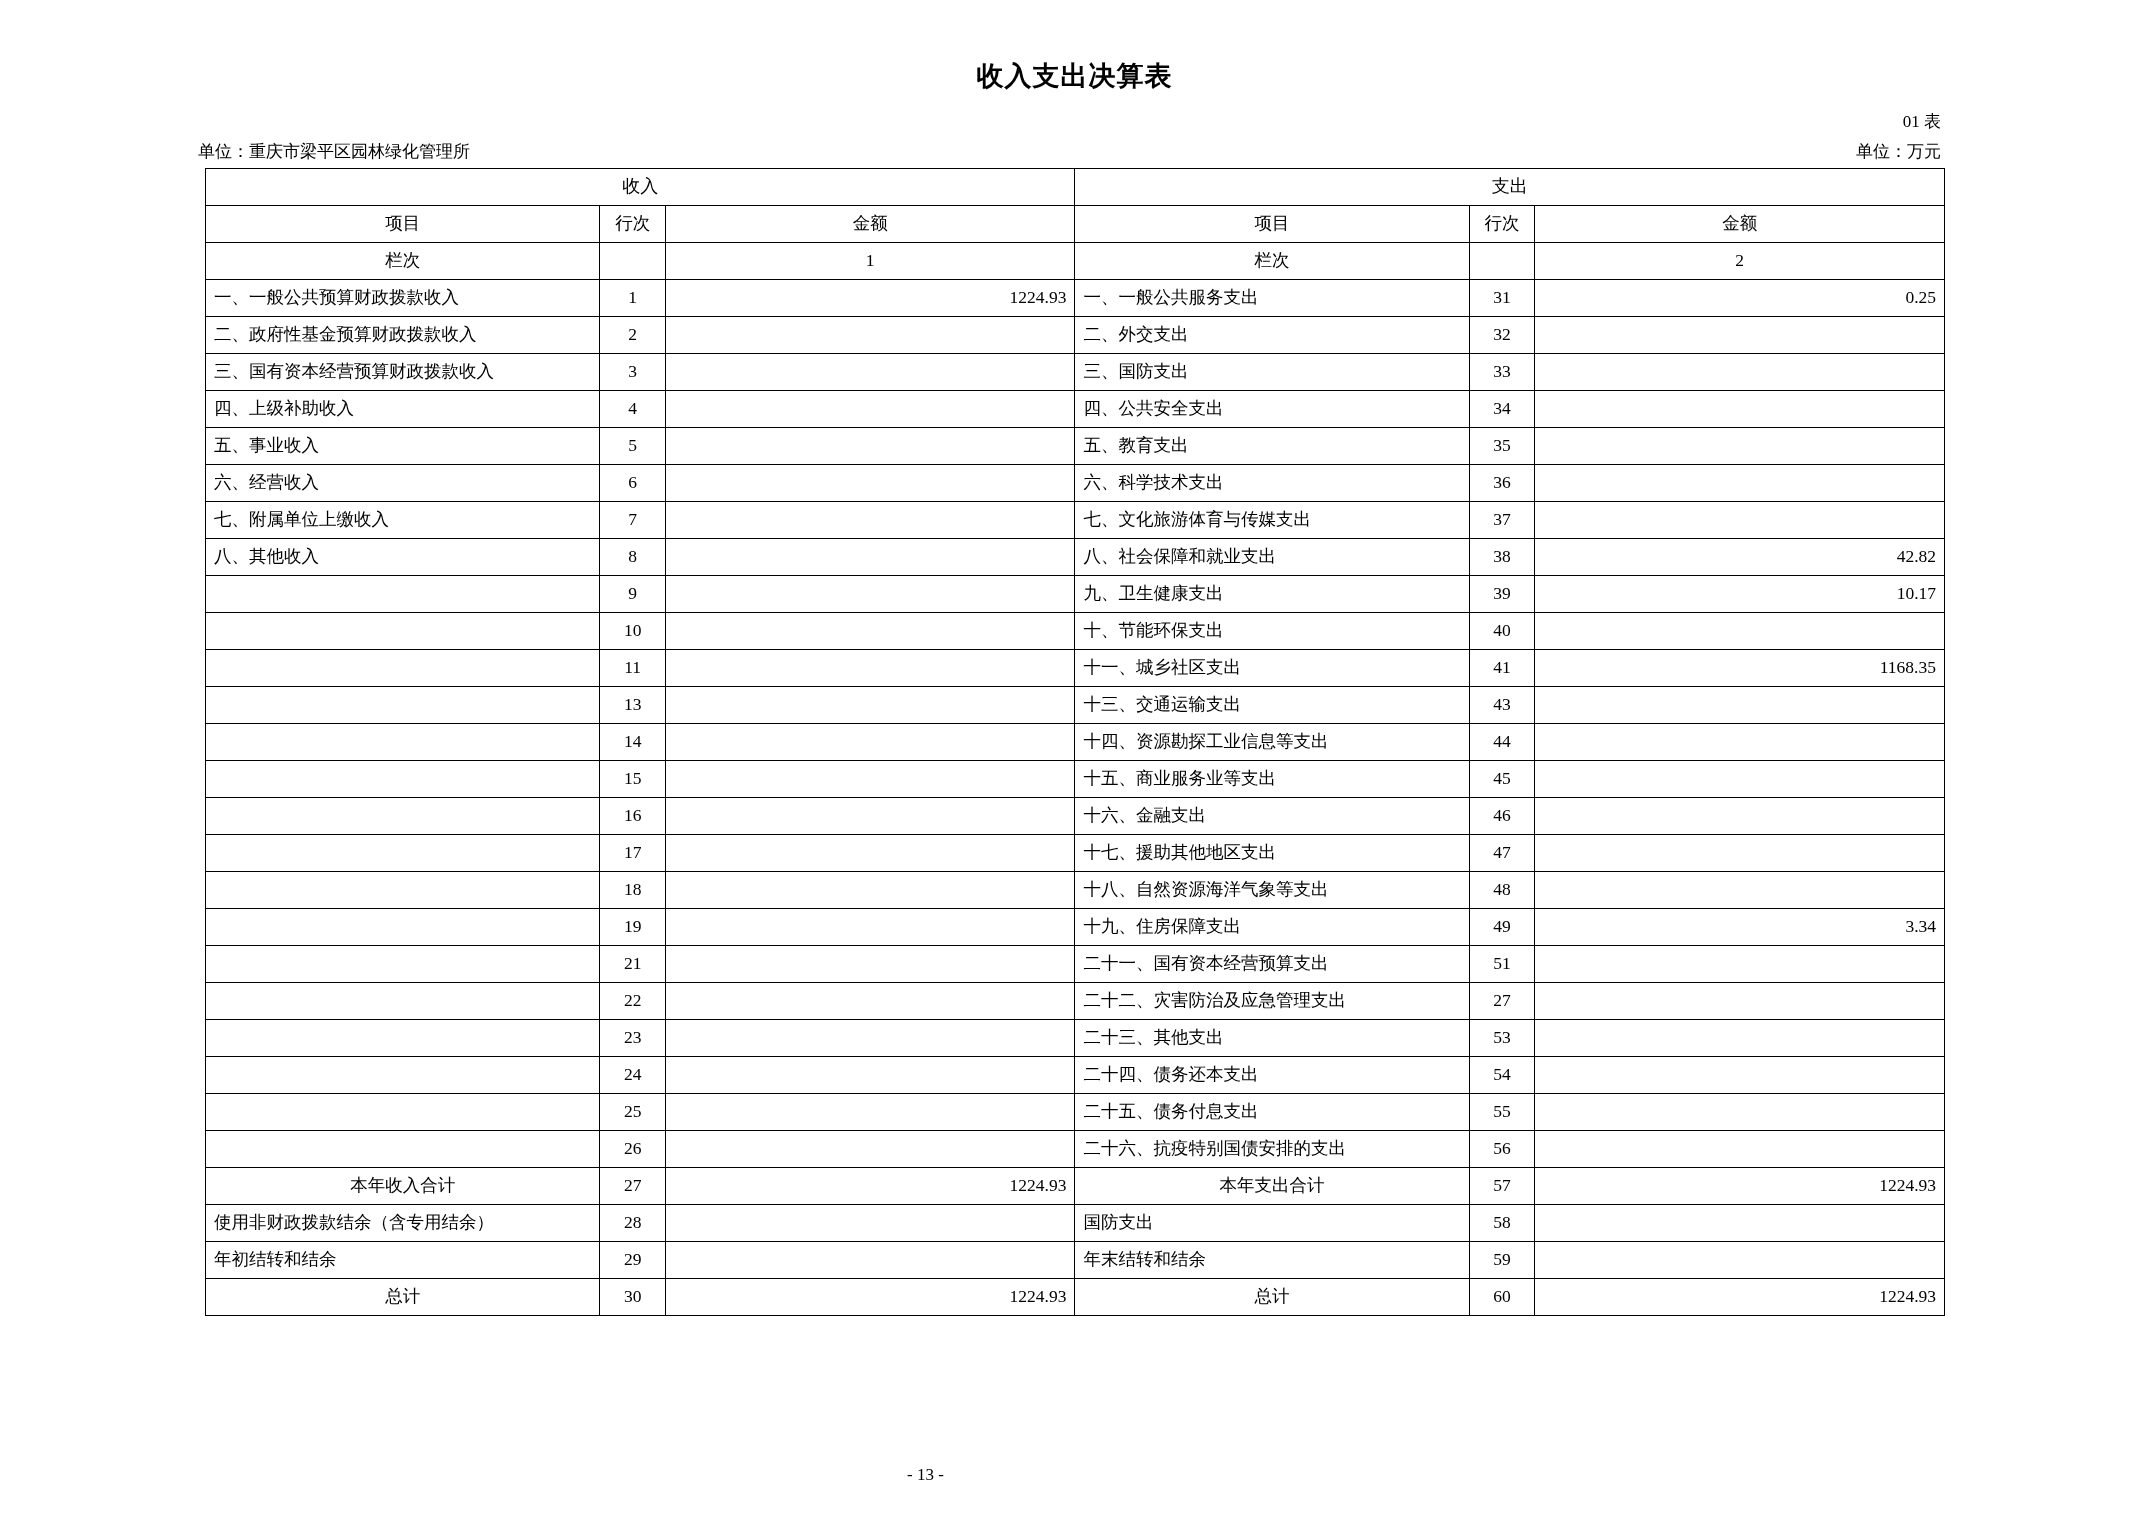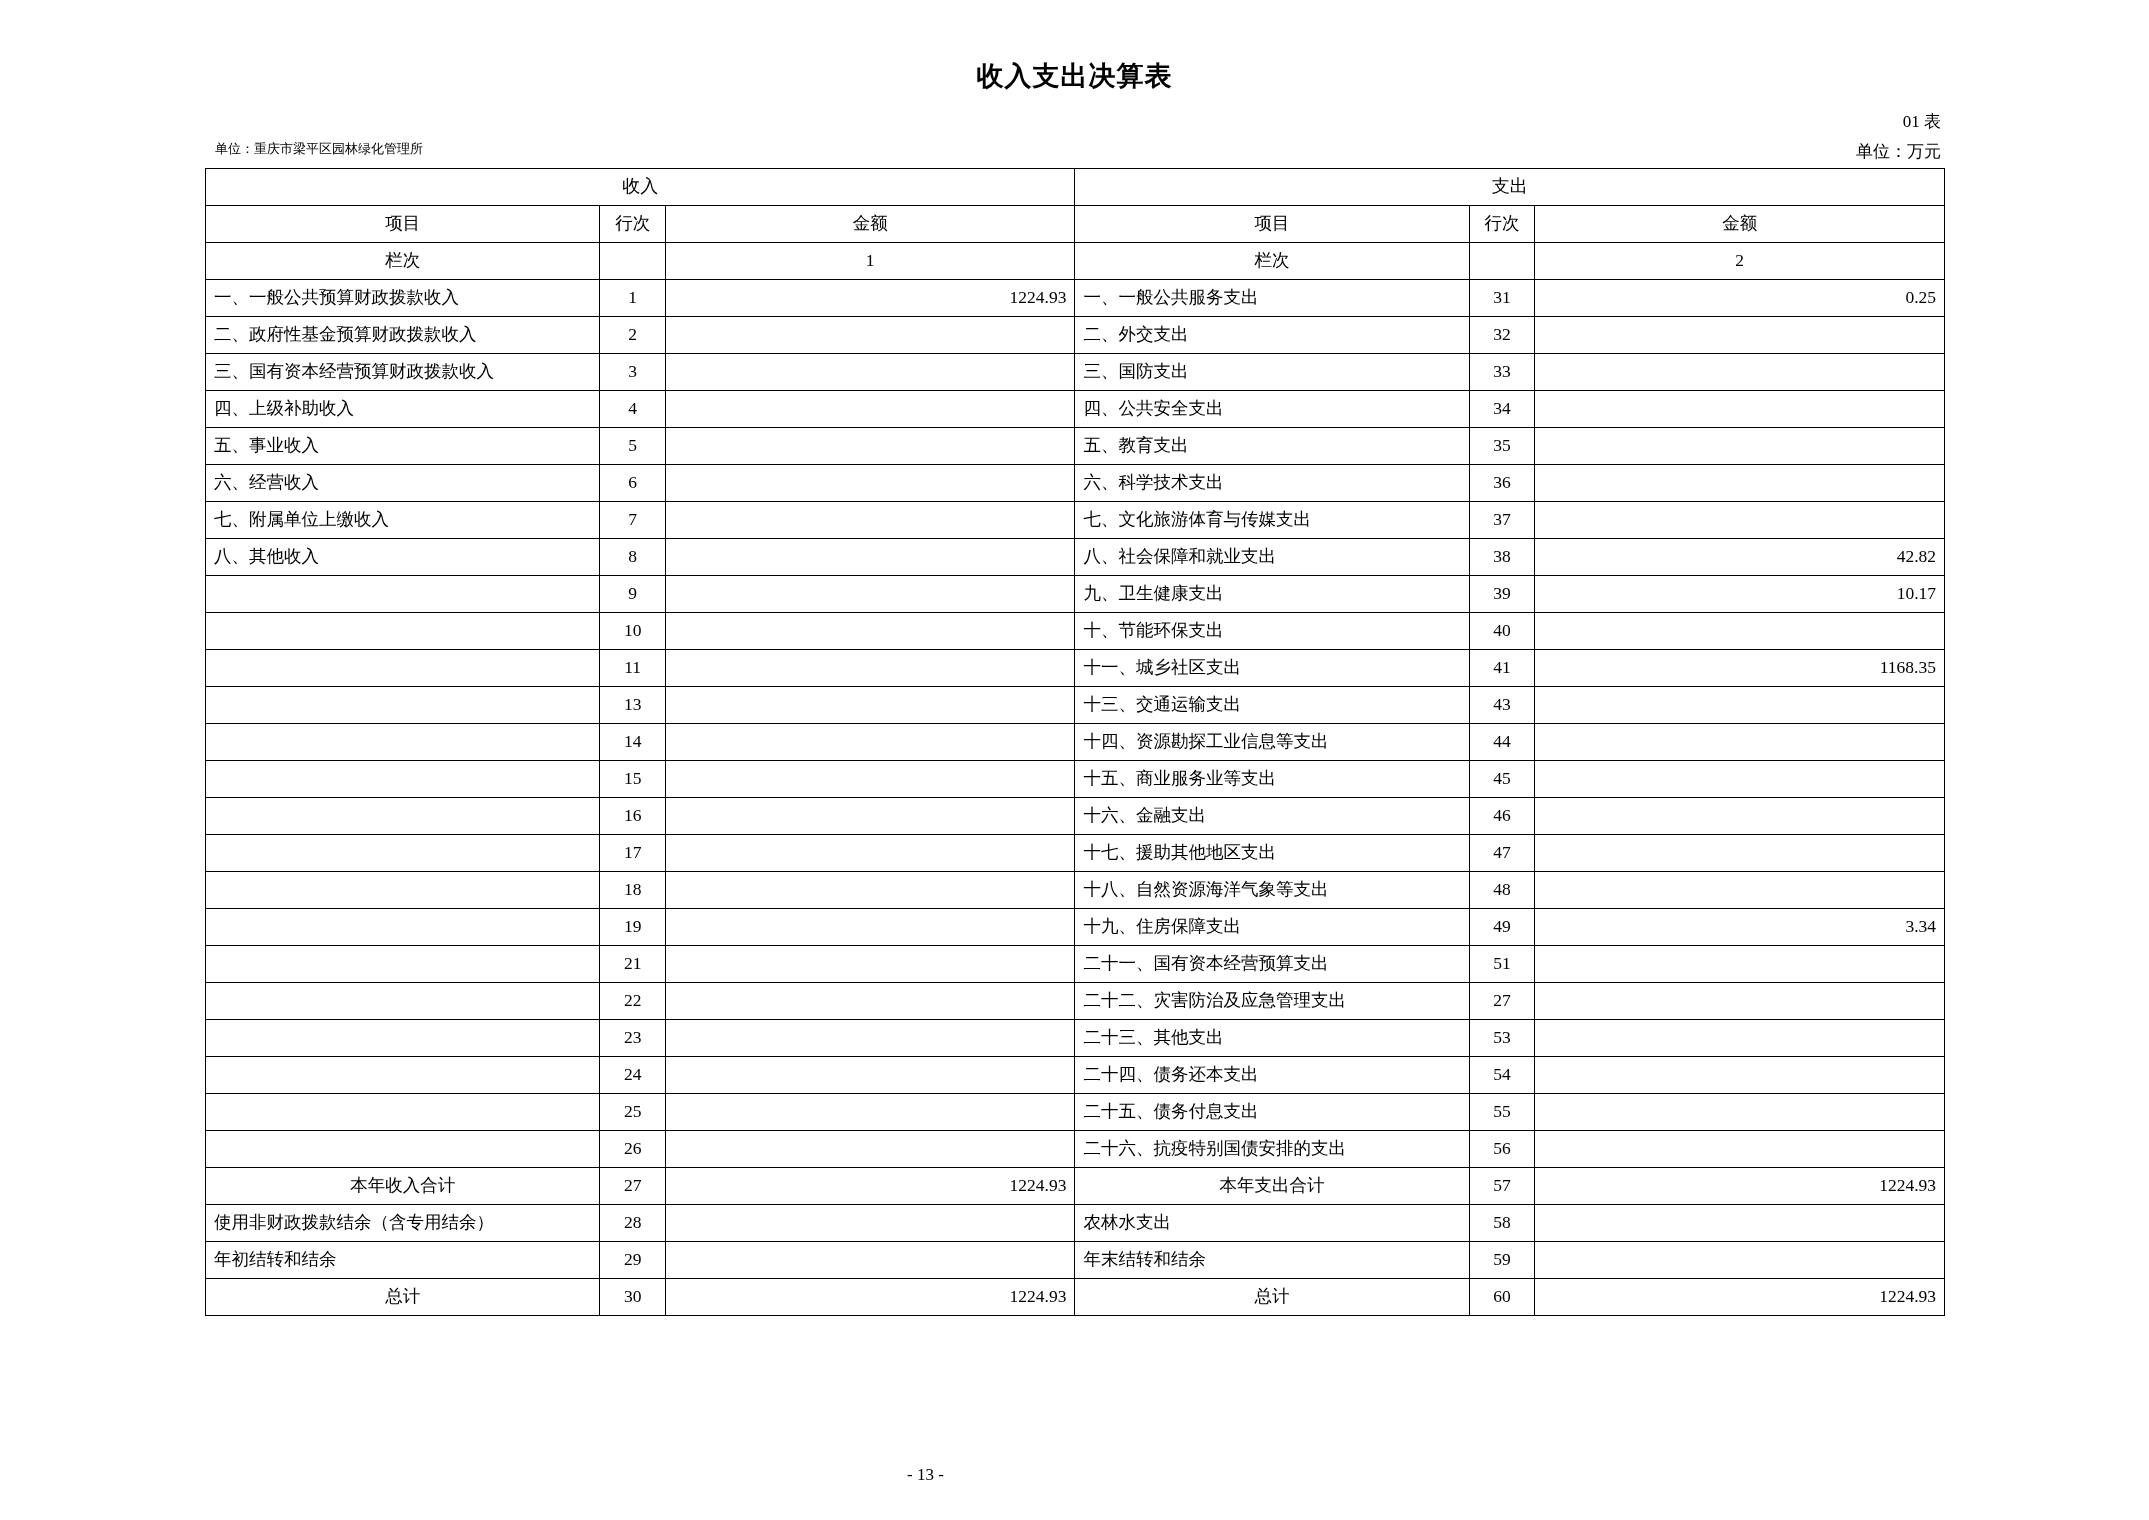--- a/index.html
+++ b/index.html
@@ -35,22 +35,22 @@
   .table-no {
     position: absolute;
     top: 110px;
     right: 208px;
     font-size: 17px;
     text-align: right;
   }
   .unit-left {
     position: absolute;
     top: 140px;
-    left: 215px;
-    font-size: 13px;
+    left: 198px;
+    font-size: 17px;
   }
   .unit-right {
     position: absolute;
     top: 140px;
     right: 208px;
     font-size: 17px;
   }
   table.main {
     position: absolute;
     top: 168px;
@@ -321,21 +321,21 @@
           <td class="center">27</td>
           <td class="right">1224.93</td>
           <td class="center">本年支出合计</td>
           <td class="center">57</td>
           <td class="right">1224.93</td>
         </tr>
         <tr>
           <td class="indent">使用非财政拨款结余（含专用结余）</td>
           <td class="center">28</td>
           <td class="right"></td>
-          <td class="indent">农林水支出</td>
+          <td class="indent">国防支出</td>
           <td class="center">58</td>
           <td class="right"></td>
         </tr>
         <tr>
           <td class="indent">年初结转和结余</td>
           <td class="center">29</td>
           <td class="right"></td>
           <td class="indent">年末结转和结余</td>
           <td class="center">59</td>
           <td class="right"></td>

